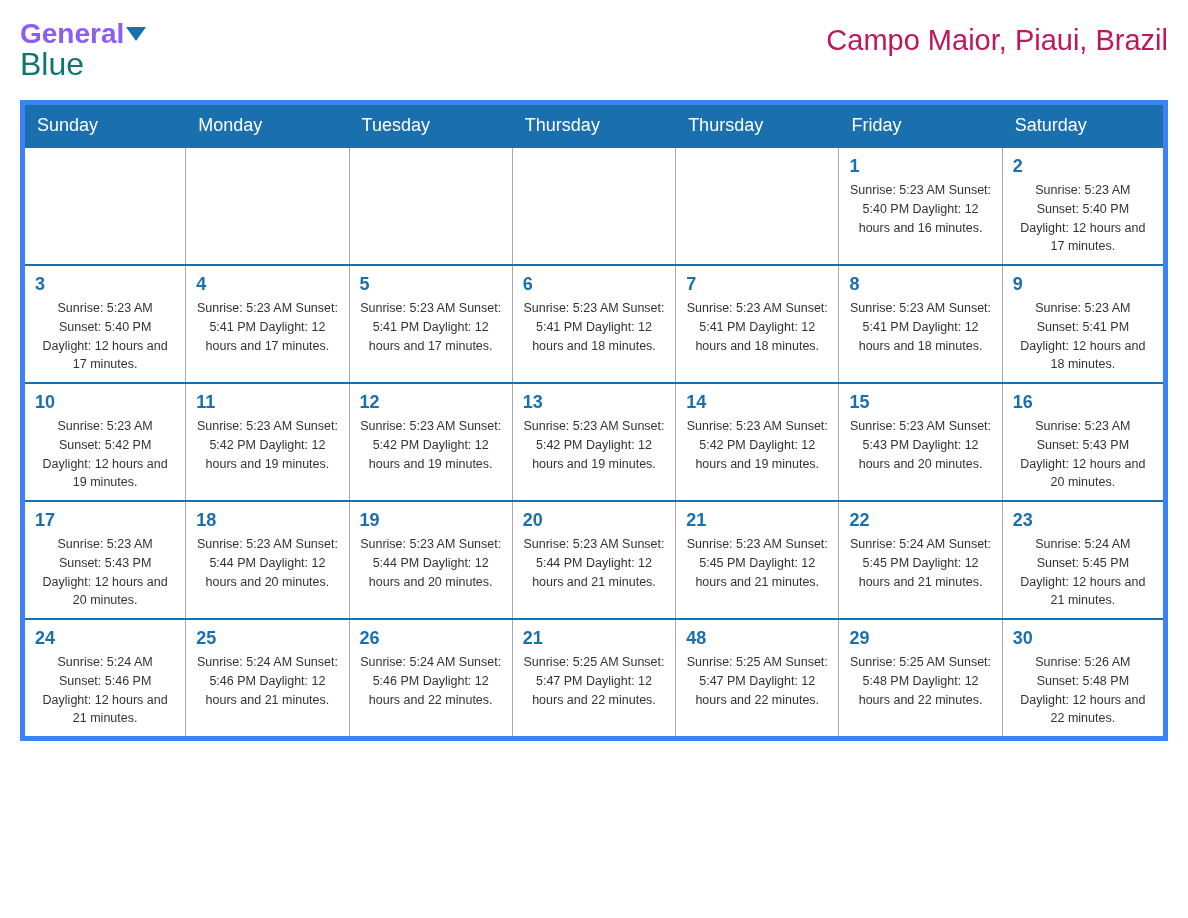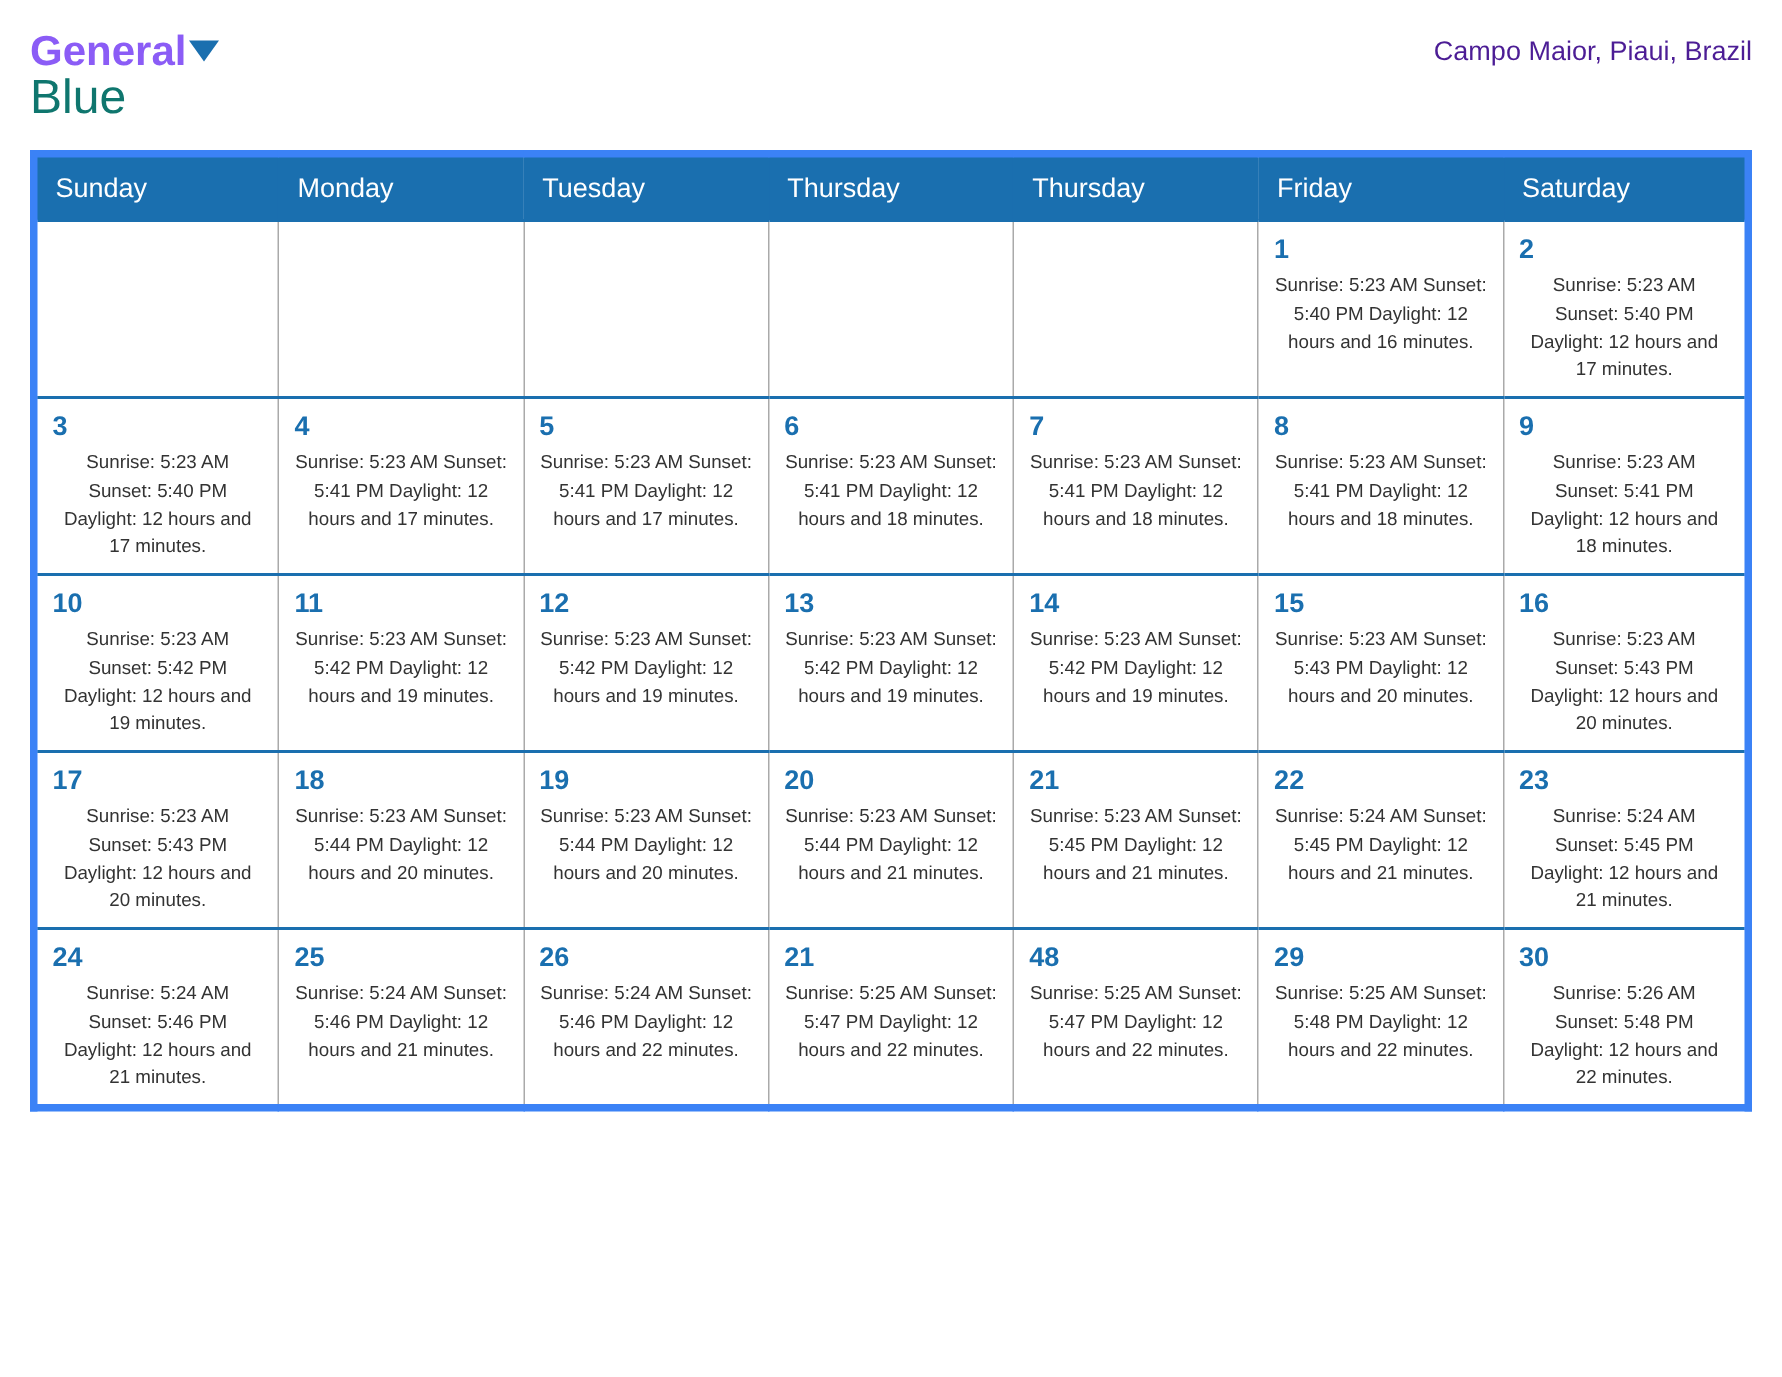--- a/index.html
+++ b/index.html
@@ -50,22 +50,22 @@
     .title-area {
       text-align: right;
     }
     .month-title {
       font-size: 52px;
       font-weight: normal;
       color: #222;
       line-height: 1.1;
     }
     .location {
-      font-size: 18px;
-      color: #4c1d95;
+      font-size: 29px;
+      color: #be185d;
       margin-top: 4px;
     }
     .calendar {
       width: 100%;
       border-collapse: collapse;
       border: 5px solid #3b82f6;
     }
     .calendar th {
       background-color: #1a6faf;
       color: #ffffff;

